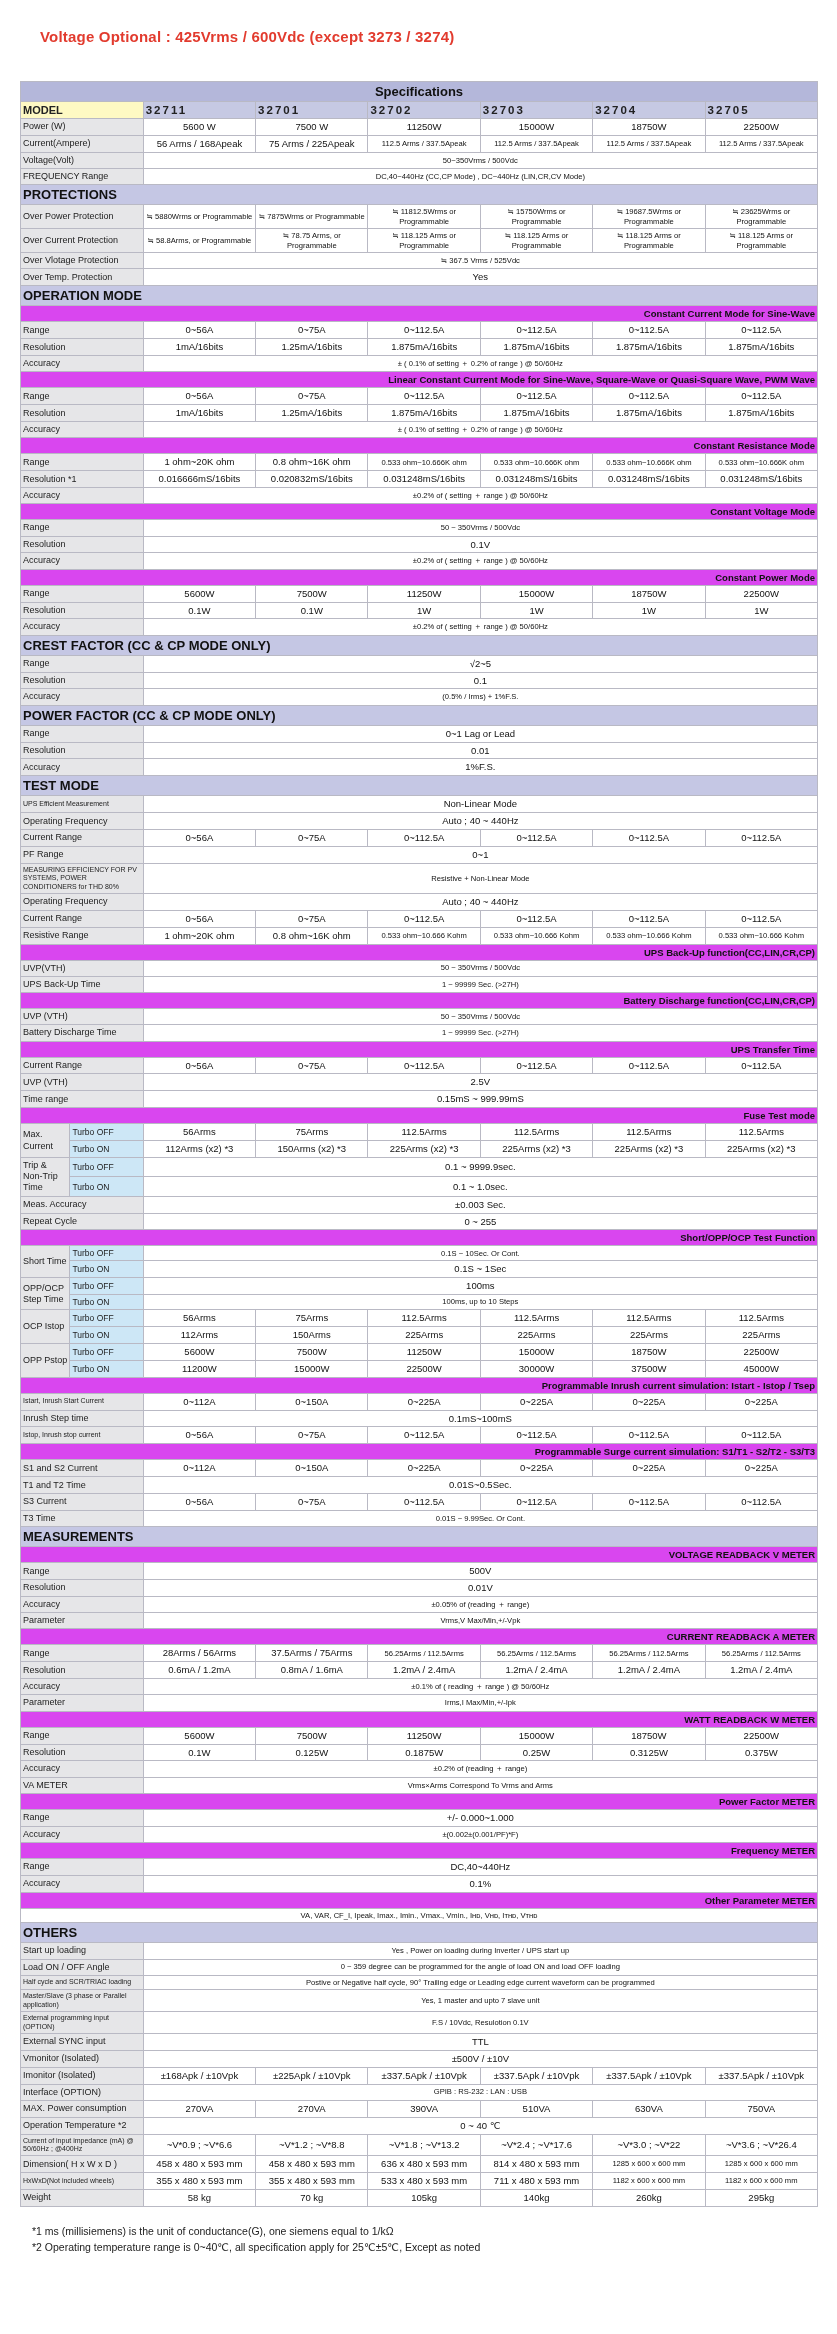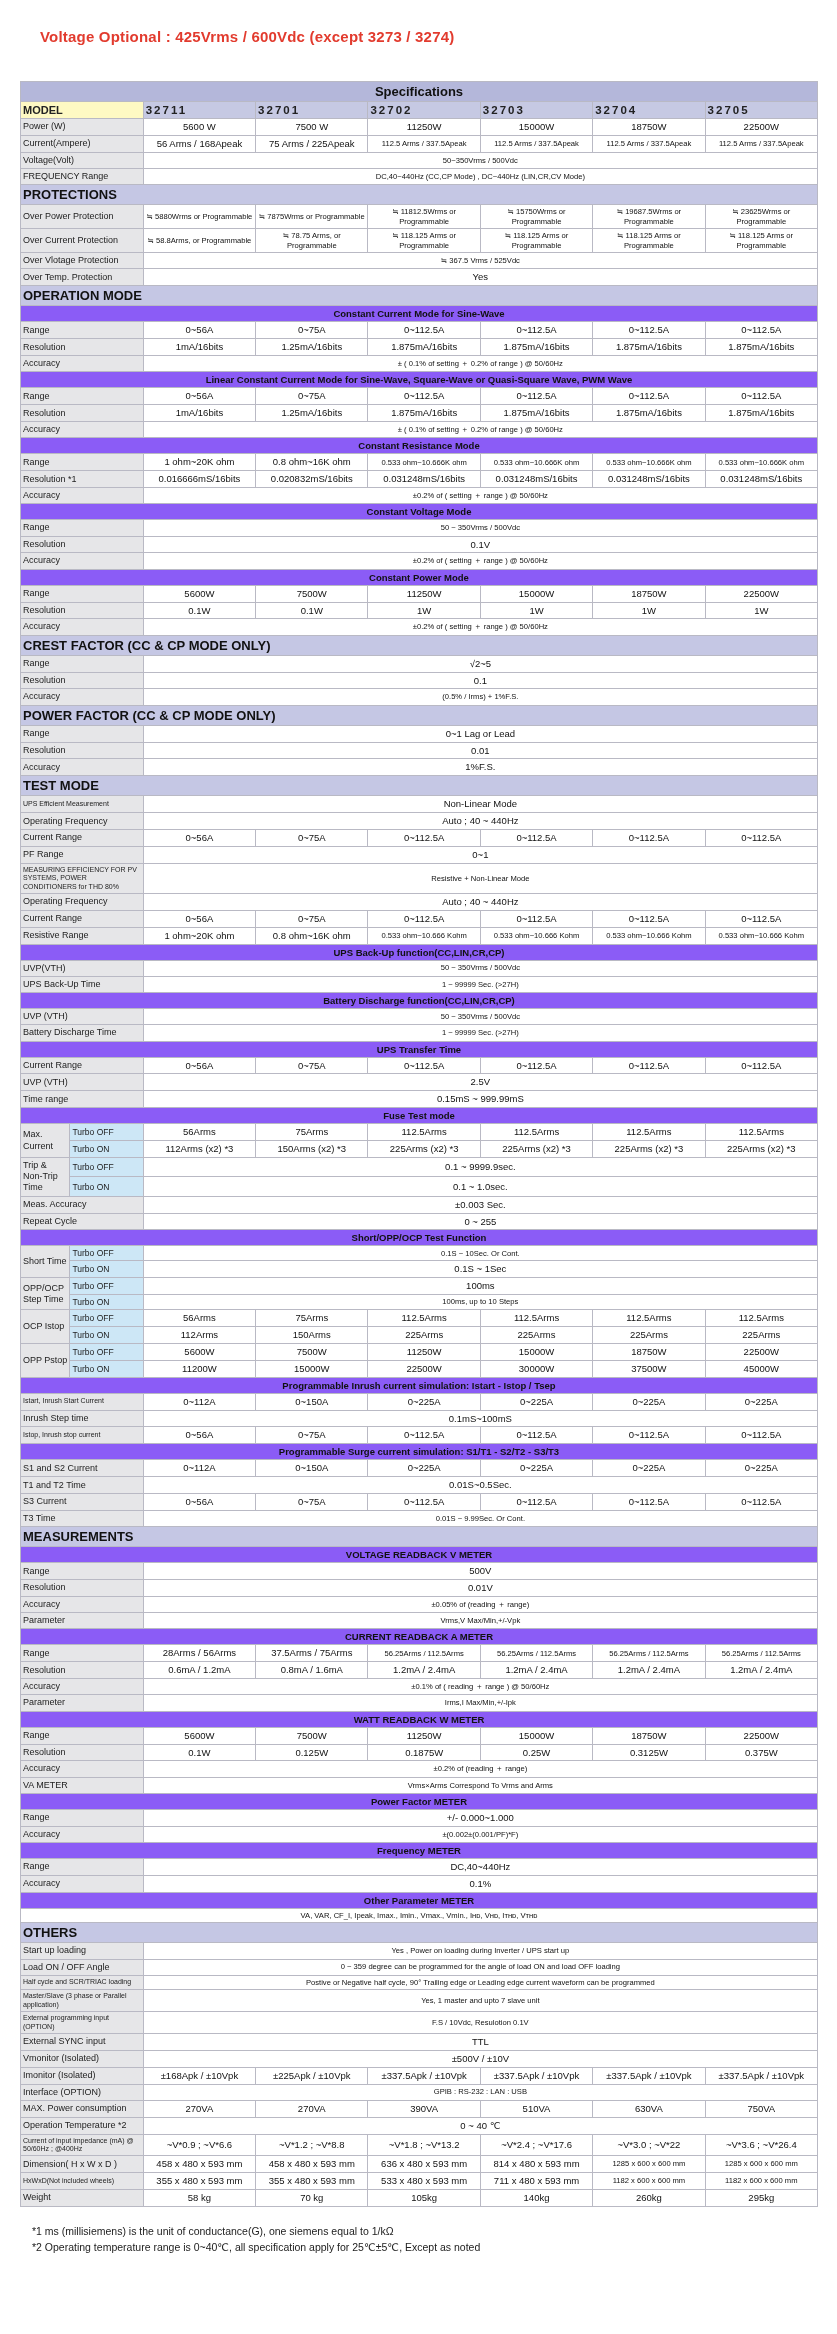--- a/index.html
+++ b/index.html
@@ -83,24 +83,24 @@
   td.val.tight{font-size:7.6px;}
   td.sec{
     background:#c5c7e4;
     font-size:13px;
     font-weight:bold;
     text-align:left;
     padding:3px 0 3px 5px;
     color:#111;
   }
   td.sub{
-    background:#8b5cf6;
+    background:#d946ef;
     font-size:9.5px;
     font-weight:bold;
-    text-align:center;
+    text-align:right;
     padding:3px 0 3px 5px;
     color:#111;
   }
   .footer{
     margin:16px 0 0 12px;
     font-size:10.5px;
     color:#222;
     line-height:1.55;
   }
   .footer .blk{margin-bottom:12px;}

